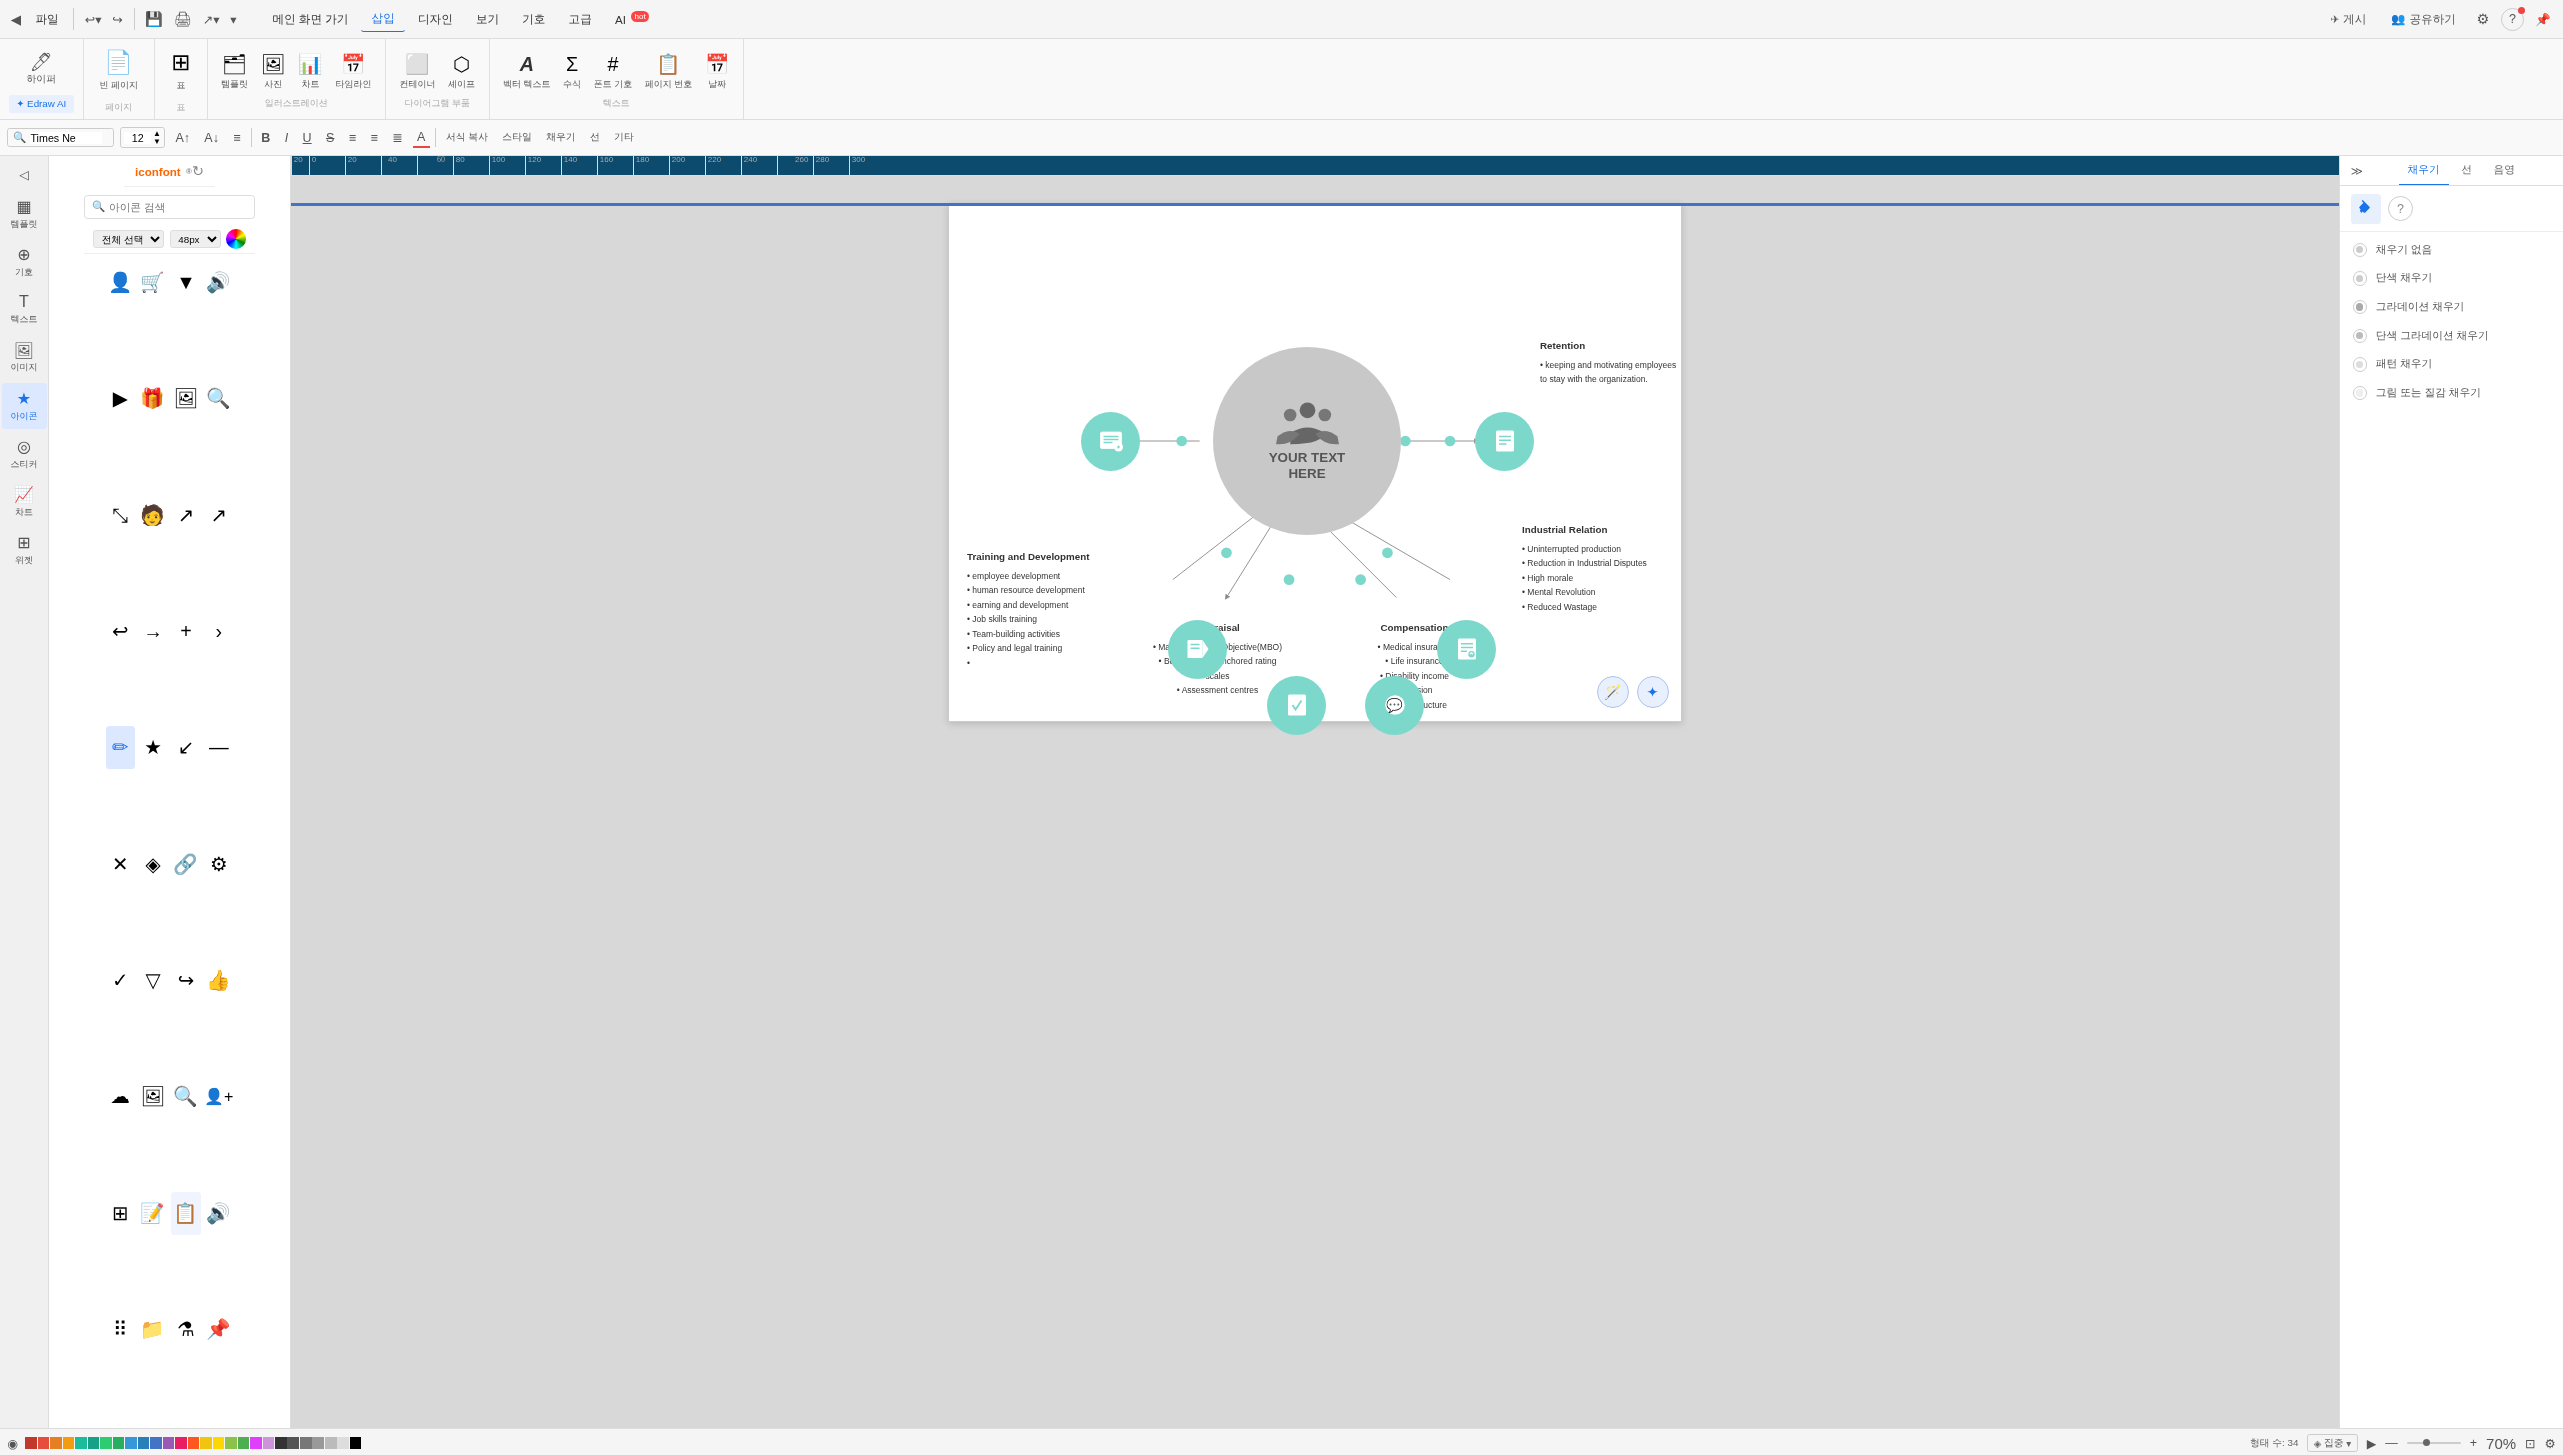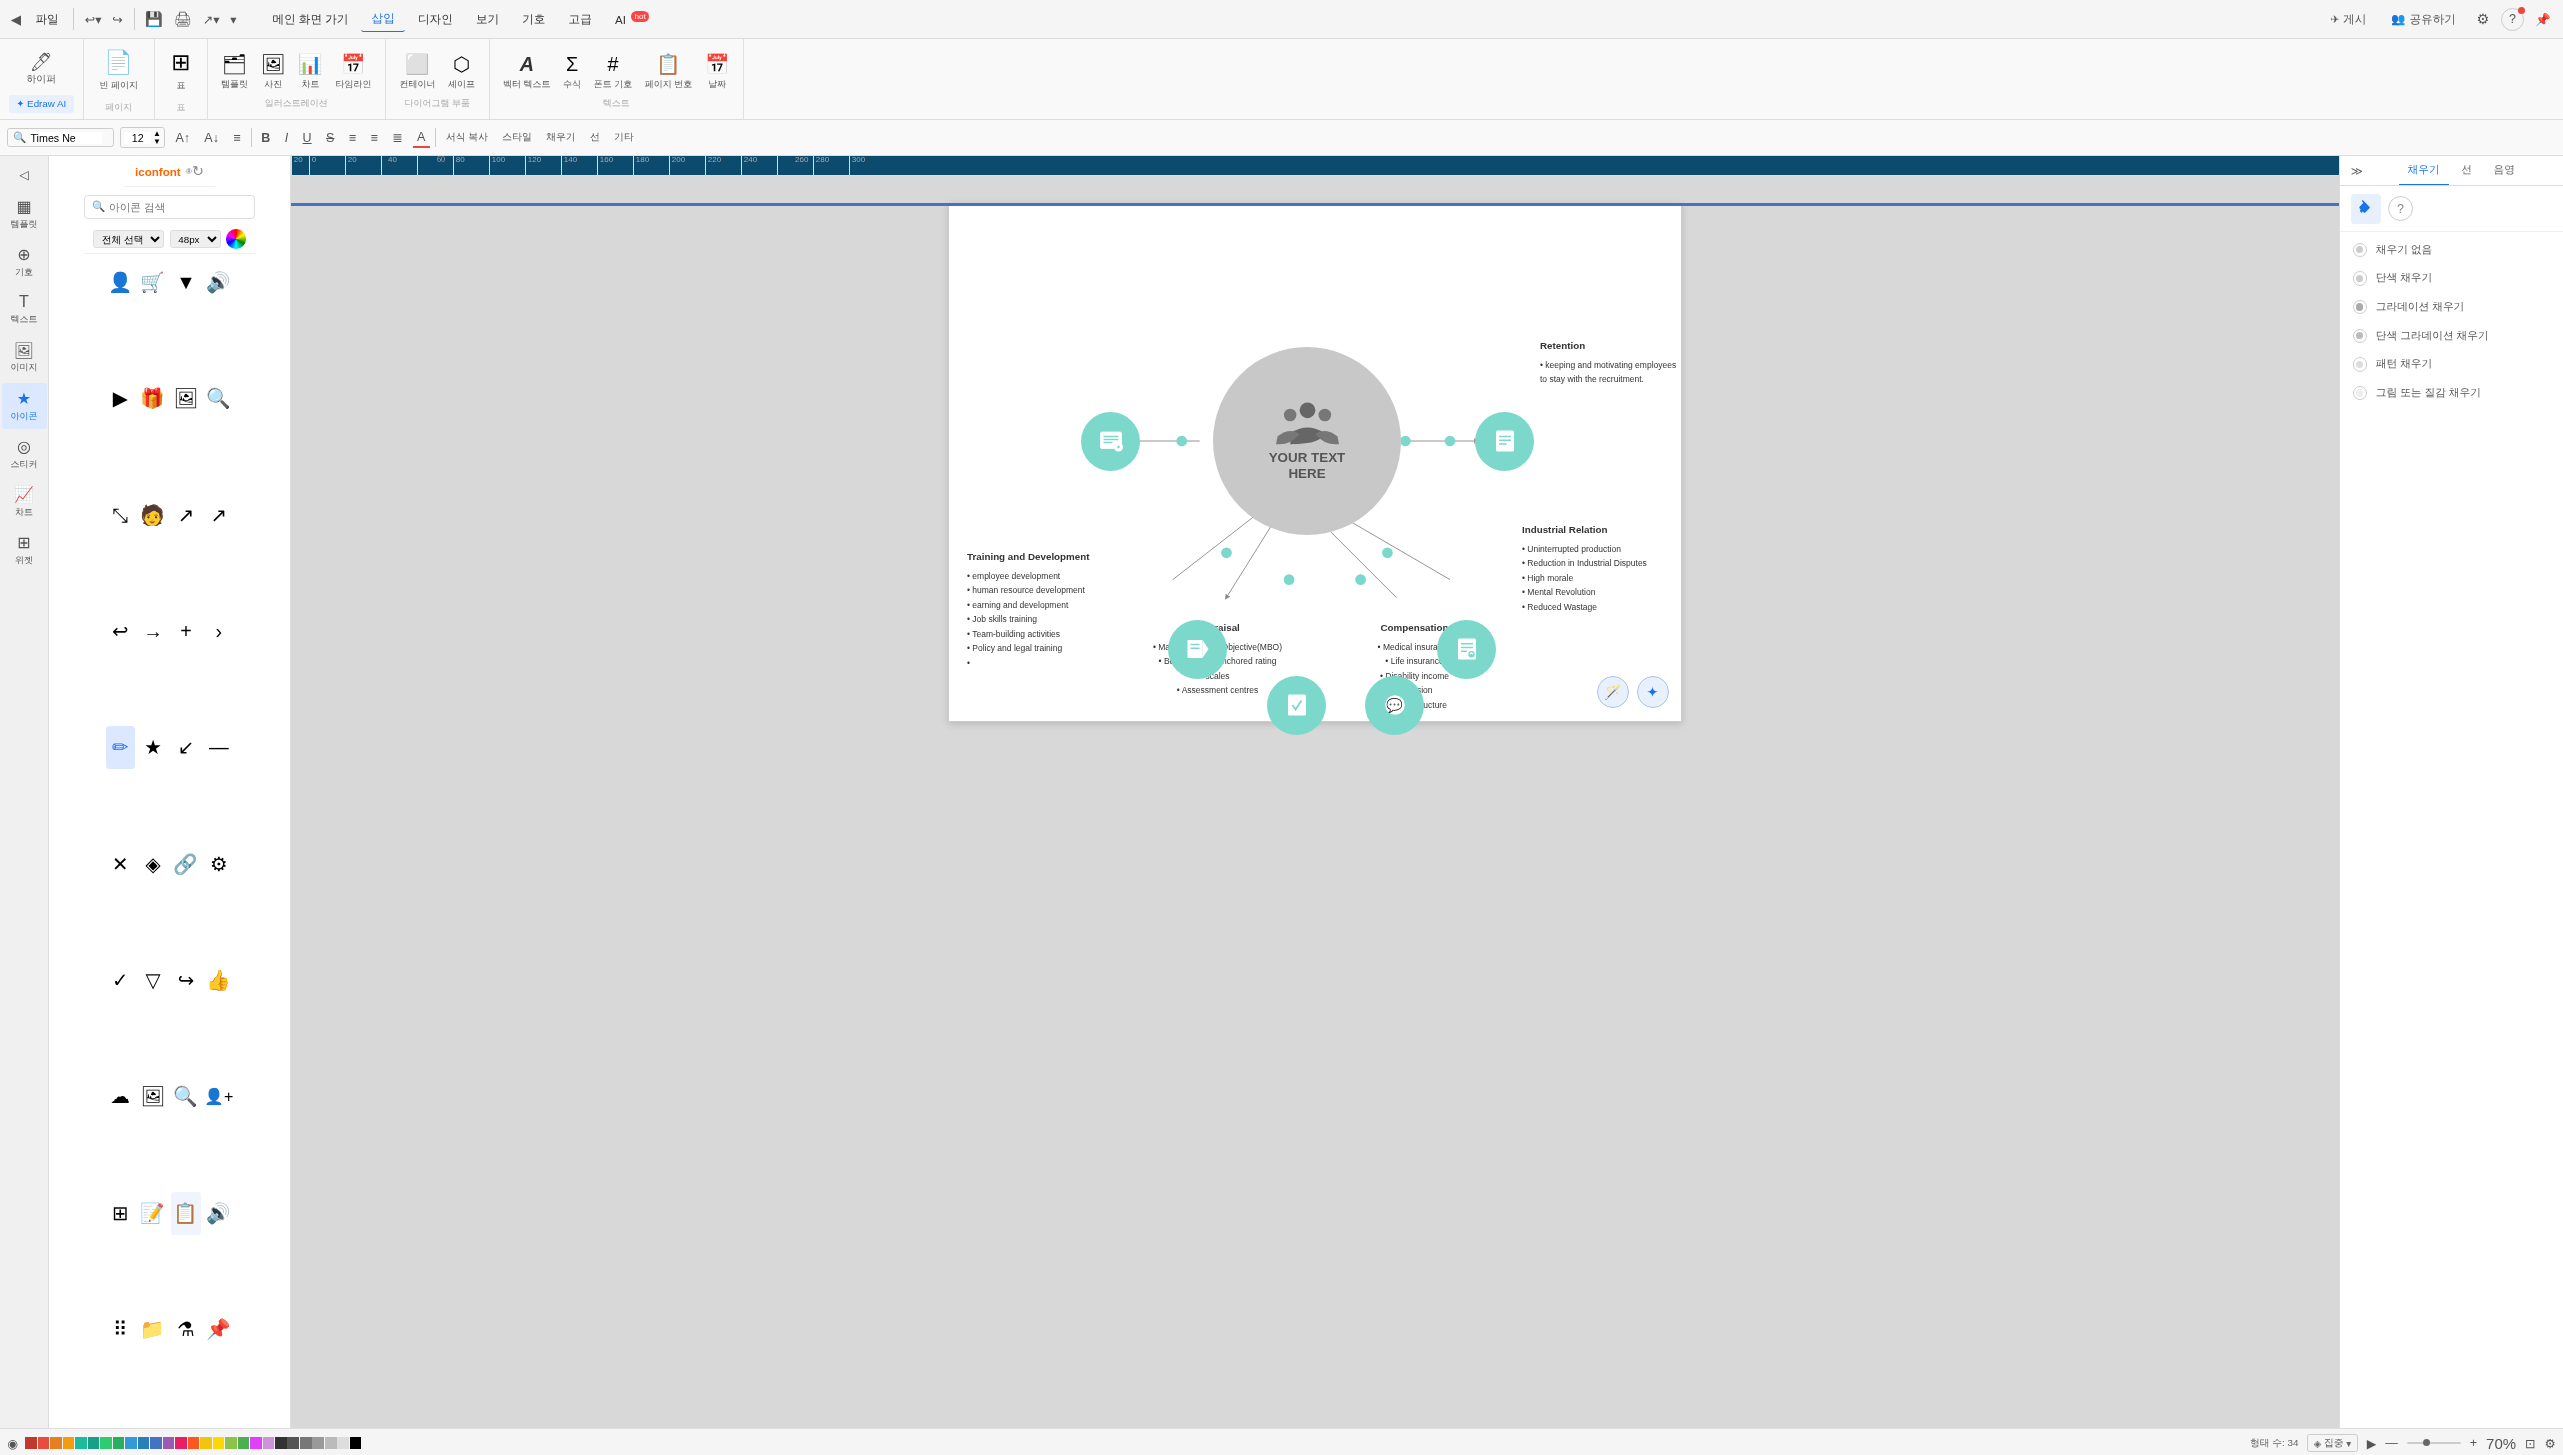--- a/index.html
+++ b/index.html
@@ -416,21 +416,21 @@
         <div style="position:absolute;width:59px;height:59px;background:#7dd8cc;border-radius:50%;top:472px;left:416px;display:flex;align-items:center;justify-content:center;z-index:3;">
           <svg width="30" height="30" viewBox="0 0 40 40">
             <circle cx="20" cy="20" r="13" fill="white" stroke="none"></circle>
             <text x="20" y="26" text-anchor="middle" font-size="18" fill="#7dd8cc" font-weight="bold">💬</text>
           </svg>
         </div>
 
 
         <div style="position:absolute;top:134px;left:591px;font-size:8.5px;color:#333;line-height:1.7;width:139px;">
           <div style="font-size:9.8px;font-weight:bold;color:#333;margin-bottom:3.6px;">Retention</div>
-          <div>• keeping and motivating employees to stay with the recruitment.</div>
+          <div>• keeping and motivating employees to stay with the organization.</div>
         </div>
 
         <div style="position:absolute;top:345px;left:18px;font-size:8.5px;color:#333;line-height:1.7;width:179px;">
           <div style="font-size:9.8px;font-weight:bold;color:#333;margin-bottom:3.6px;">Training and Development</div>
           <div>• employee development</div>
           <div>• human resource development</div>
           <div>• earning and development</div>
           <div>• Job skills training</div>
           <div>• Team-building activities</div>
           <div>• Policy and legal training</div>

